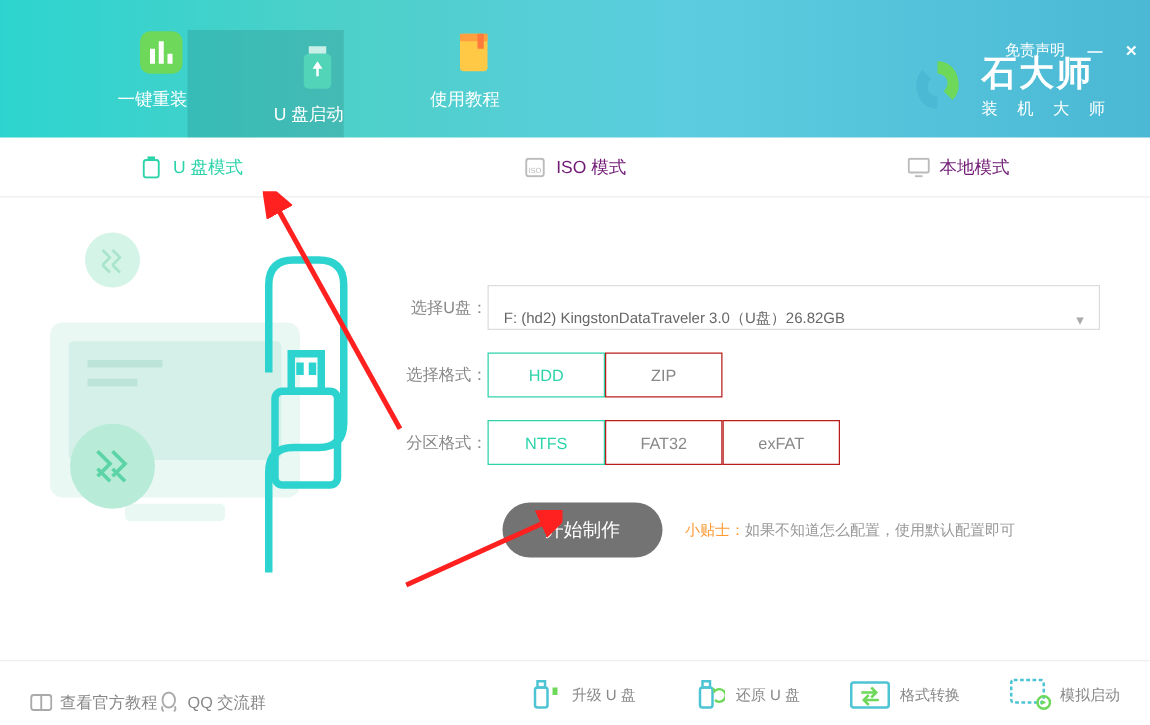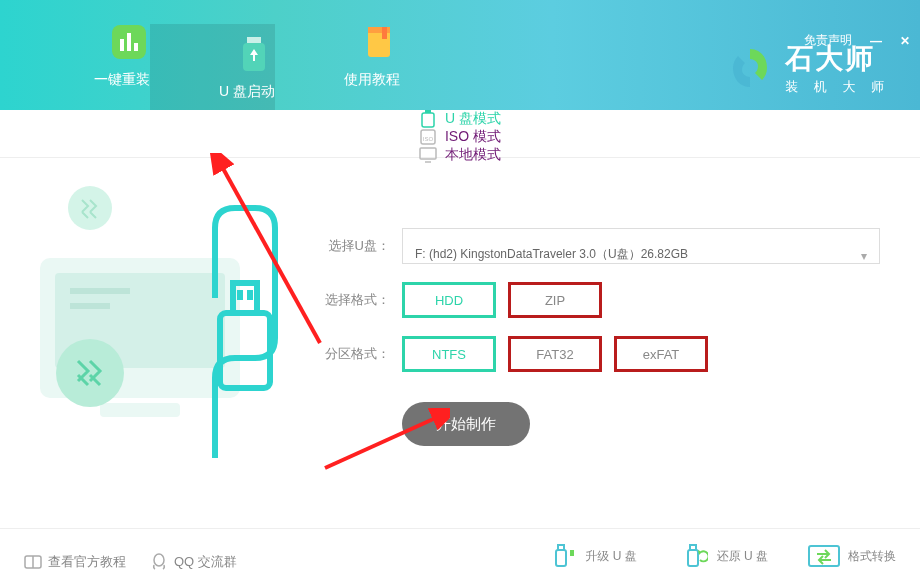--- a/index.html
+++ b/index.html
@@ -12,42 +12,42 @@
 .nav-icon { width: 42px; height: 42px; display: flex; align-items: center; justify-content: center; }
 .nav-label { color: #fff; font-size: 14px; }
 
 .titlebar { position: absolute; top: 8px; right: 10px; display: flex; align-items: center; gap: 18px; color: #fff; font-size: 12px; }
 .titlebar span { cursor: pointer; margin-top: 24px; }
 .logo-area { position: absolute; right: 30px; top: 40px; display: flex; align-items: center; gap: 12px; }
 .logo-text { color: #fff; }
 .logo-title { font-size: 28px; font-weight: bold; letter-spacing: 2px; }
 .logo-sub { font-size: 13px; letter-spacing: 6px; }
 
-.mode-tabs { height: 48px; border-bottom: 1px solid #eee; display: flex; flex-direction: column; }
+.mode-tabs { height: 48px; border-bottom: 1px solid #eee; display: flex; }
 .mode-tab { flex: 1; display: flex; align-items: center; justify-content: center; gap: 8px; font-size: 14px; color: #701a75; cursor: pointer; }
 .mode-tab.active { color: #2dd4aa; }
 .mode-tab-icon { width: 18px; height: 18px; display: flex; align-items: center; justify-content: center; }
 
 .content { position: relative; height: 370px; display: flex; }
 .illustration { width: 300px; position: relative; }
 .form-area { flex: 1; padding: 70px 40px 0 20px; }
-.form-row { display: flex; align-items: center; margin-bottom: 18px; gap: 12px; }
+.form-row { display: flex; align-items: center; margin-bottom: 18px; }
 .form-label { width: 70px; color: #888; font-size: 13px; text-align: right; }
 .dropdown { flex: 1; height: 36px; border: 1px solid #ddd; display: flex; align-items: flex-end; padding: 0 12px; color: #666; font-size: 12px; position: relative; cursor: pointer; }
 .dropdown-arrow { position: absolute; right: 12px; color: #aaa; }
-.option-btn { width: 94px; height: 36px; border: 3px solid #b91c1c; display: flex; align-items: center; justify-content: center; font-size: 13px; color: #888; cursor: pointer; }
+.option-btn { width: 94px; height: 36px; border: 1px solid #b91c1c; display: flex; align-items: center; justify-content: center; font-size: 13px; color: #888; cursor: pointer; }
 .option-btn.selected { border-color: #2dd4aa; color: #2dd4aa; font-weight: 500; }
 
 .action-row { display: flex; align-items: center; margin-top: 30px; gap: 18px; padding-left: 82px; }
 .primary-btn { width: 128px; height: 44px; background: #737373; color: #fff; border-radius: 22px; display: flex; align-items: center; justify-content: center; font-size: 15px; cursor: pointer; }
 .tip { font-size: 12px; color: #999; }
 .tip-label { color: #ff9933; }
 
 .footer { height: 55px; border-top: 1px solid #eee; display: flex; align-items: flex-end; padding: 0 24px 12px 24px; position: relative; }
-.footer-left { display: flex; gap: 24px; }
+.footer-left { display: flex; }
 .footer-link { display: flex; align-items: center; gap: 6px; color: #888; font-size: 13px; cursor: pointer; }
 .footer-tools { position: absolute; right: 24px; bottom: 12px; display: flex; gap: 38px; }
 .tool-item { display: flex; flex-direction: row; align-items: center; gap: 6px; cursor: pointer; }
 .tool-icon { width: 36px; height: 30px; display: flex; align-items: center; justify-content: center; color: #4dc4d4; }
 .tool-label { font-size: 12px; color: #888; }
 
 .arrow-red { position: absolute; pointer-events: none; }
 </style>
 </head>
 <body>
@@ -173,20 +173,23 @@
 
     <div class="form-row">
       <div class="form-label">分区格式：</div>
       <div class="option-btn selected">NTFS</div>
       <div class="option-btn">FAT32</div>
       <div class="option-btn">exFAT</div>
     </div>
 
     <div class="action-row">
       <div class="primary-btn">开始制作</div>
+      <div class="tip">
+        <span class="tip-label">小贴士：</span><span>如果不知道怎么配置，使用默认配置即可</span>
+      </div>
     </div>
   </div>
 
   <svg class="arrow-red" style="left:210px; top:-5px;" width="120" height="200">
     <defs>
         <marker id="ah1" markerWidth="10" markerHeight="10" refX="2" refY="3" orient="auto">
           <path d="M0,0 L0,6 L8,3 Z" fill="#ff2020"></path>
         </marker>
       </defs>
     <line x1="110" y1="190" x2="10" y2="10" stroke="#ff2020" stroke-width="4" marker-end="url(#ah1)"></line>
@@ -244,14 +247,24 @@
     <div class="tool-item">
       <div class="tool-icon">
           <svg width="34" height="28" viewBox="0 0 34 28">
             <rect x="2" y="4" width="30" height="20" rx="2" fill="none" stroke="#4dc4d4" stroke-width="2"></rect>
             <path d="M10 12 L22 12 M18 8 L22 12 L18 16" stroke="#6dd85a" stroke-width="2" fill="none"></path>
             <path d="M24 18 L12 18 M16 14 L12 18 L16 22" stroke="#6dd85a" stroke-width="2" fill="none"></path>
           </svg>
         </div>
       <span class="tool-label">格式转换</span>
     </div>
+    <div class="tool-item">
+      <div class="tool-icon">
+          <svg width="34" height="28" viewBox="0 0 34 28">
+            <rect x="2" y="2" width="26" height="18" rx="2" fill="none" stroke="#4dc4d4" stroke-width="2" stroke-dasharray="3 2"></rect>
+            <circle cx="28" cy="20" r="5" fill="none" stroke="#6dd85a" stroke-width="2"></circle>
+            <path d="M26 18 L30 20 L26 22 Z" fill="#6dd85a"></path>
+          </svg>
+        </div>
+      <span class="tool-label">模拟启动</span>
+    </div>
   </div>
 </div>
 
 </body></html>

